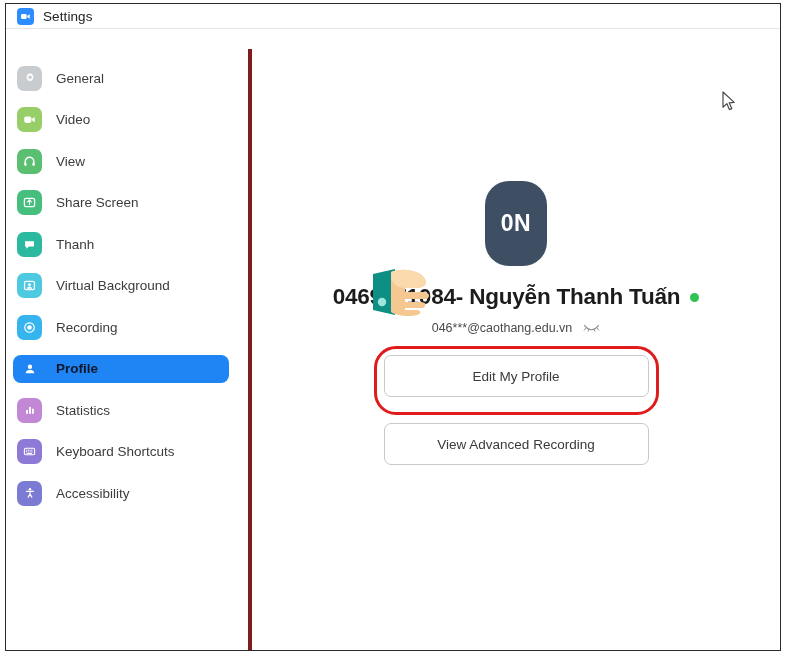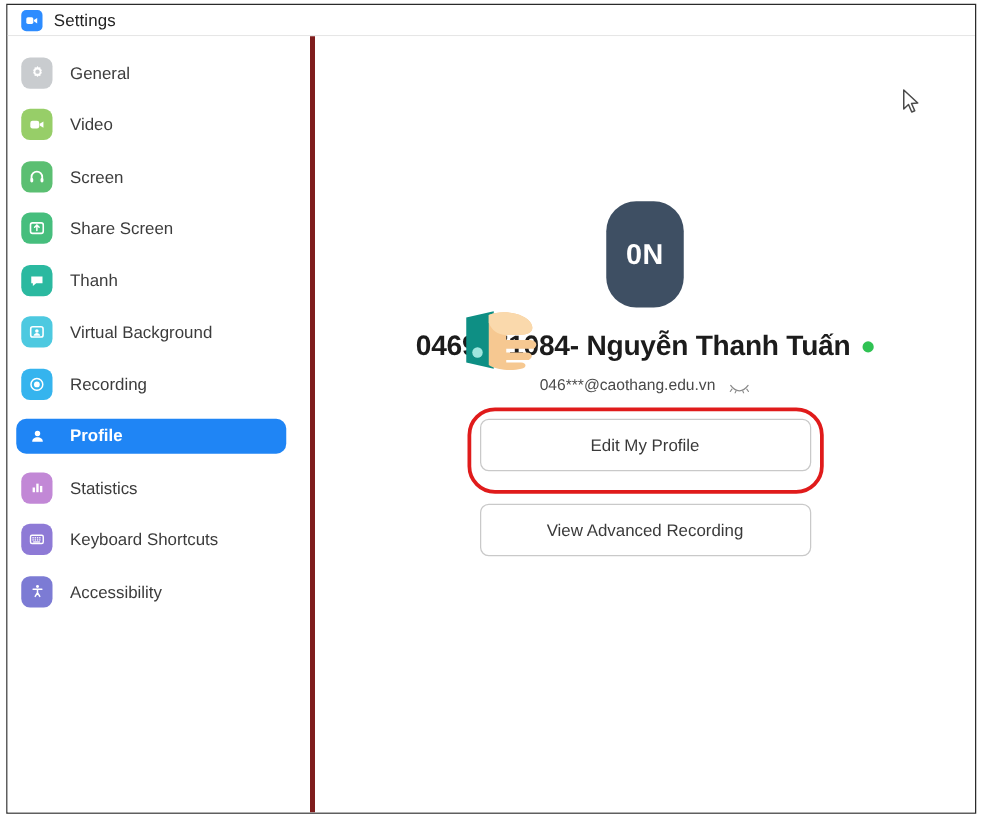--- a/index.html
+++ b/index.html
@@ -21,20 +21,21 @@
     left: 5px;
     top: 3px;
     width: 776px;
     height: 648px;
     background: #ffffff;
     border: 1px solid #2b2b2b;
     box-sizing: border-box;
     display: flex;
     flex-direction: column;
     overflow: hidden;
+    gap: 20px;
   }
 
   
   #titlebar {
     height: 25px;
     min-height: 25px;
     border-bottom: 1px solid #e6e6e6;
     display: flex;
     align-items: center;
     padding-left: 11px;
@@ -100,21 +101,21 @@
   }
   .nav-item.active .nav-icon {
     background: transparent !important;
   }
   .nav-label {
     font-size: 13.5px;
     color: #3c3c3c;
     white-space: nowrap;
   }
   .nav-item.active .nav-label {
-    color: #ffffff;
+    color: #0f172a;
     font-weight: bold;
   }
 
   
   #main {
     flex: 1;
     position: relative;
     background: #ffffff;
   }
   #profile-block {
@@ -153,21 +154,21 @@
   #status-dot {
     width: 9px;
     height: 9px;
     border-radius: 50%;
     background: #30C253;
     margin-left: 10px;
     flex: none;
   }
   #email-row {
     display: flex;
-    align-items: flex-end;
+    align-items: flex-start;
     margin-top: 11px;
   }
   #email-text {
     font-size: 12.5px;
     color: #4a4a4a;
   }
   #eye-hidden-icon {
     margin-left: 11px;
     display: flex;
     align-items: center;
@@ -274,21 +275,21 @@
       </div>
 
       <div class="nav-item">
         <span class="nav-icon" style="background:#5BBF72">
           <svg width="15" height="15" viewBox="0 0 20 20">
               <path d="M4.3 12.5V10a5.7 5.7 0 0 1 11.4 0v2.5" fill="none" stroke="#ffffff" stroke-width="1.9"></path>
               <rect x="3" y="11.3" width="3.1" height="4.6" rx="1.5" fill="#ffffff"></rect>
               <rect x="13.9" y="11.3" width="3.1" height="4.6" rx="1.5" fill="#ffffff"></rect>
             </svg>
         </span>
-        <span class="nav-label">Screen</span>
+        <span class="nav-label">View</span>
       </div>
 
       <div class="nav-item">
         <span class="nav-icon" style="background:#46BE7D">
           <svg width="15" height="15" viewBox="0 0 20 20">
               <rect x="3.2" y="4.4" width="13.6" height="11.2" rx="2.2" fill="none" stroke="#ffffff" stroke-width="1.7"></rect>
               <path d="M10 12.6V7.3M10 6.6l-2.4 2.5M10 6.6l2.4 2.5" fill="none" stroke="#ffffff" stroke-width="1.6" stroke-linecap="round"></path>
             </svg>
         </span>
         <span class="nav-label">Share Screen</span>

